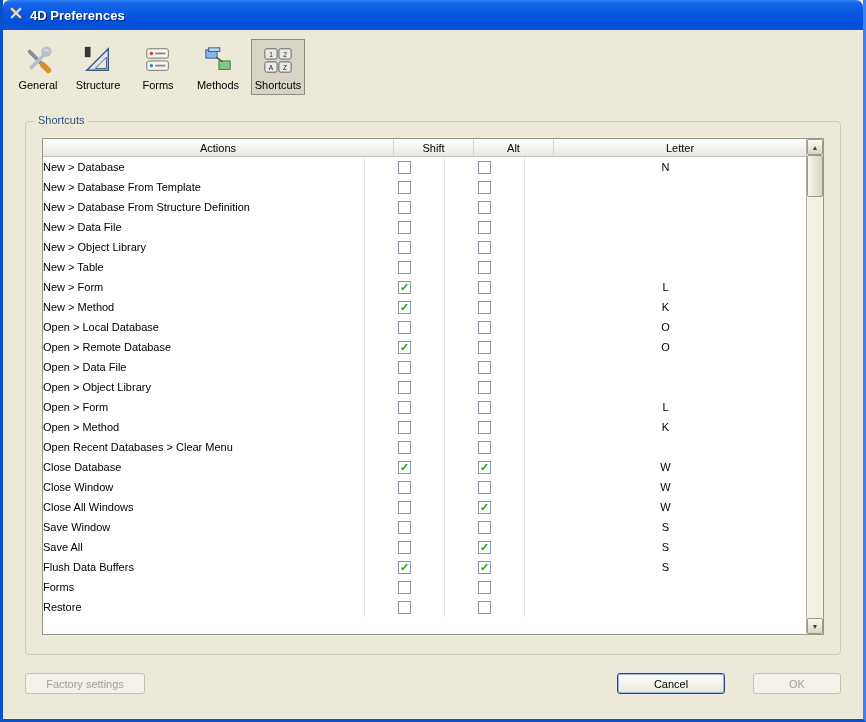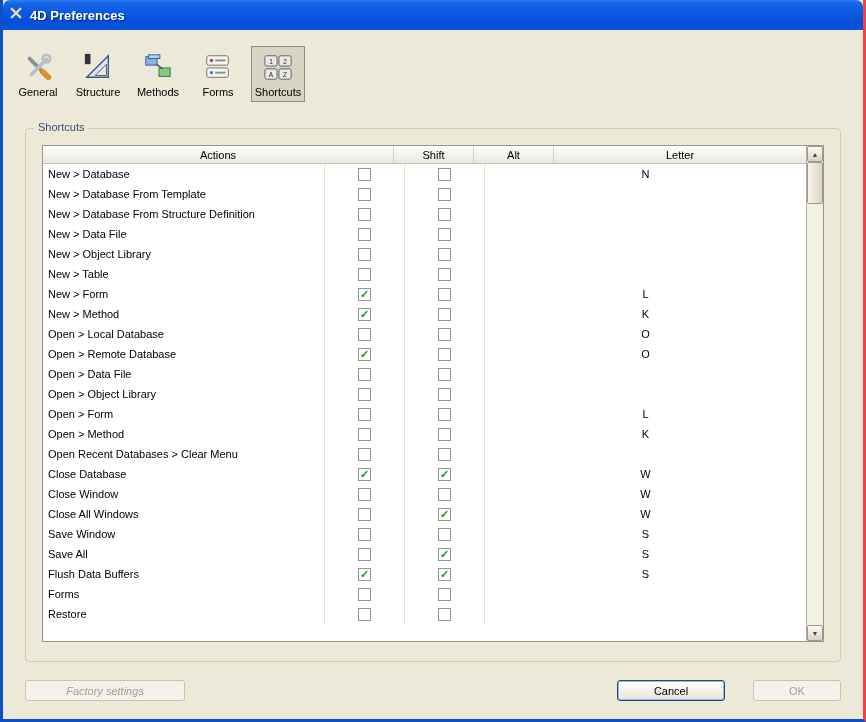--- a/index.html
+++ b/index.html
@@ -1,28 +1,28 @@
 <!DOCTYPE html>
 <html><head>
 <meta charset="utf-8">
 <style>
   * { box-sizing: border-box; margin: 0; padding: 0; }
   html,body { width:866px; height:722px; overflow:hidden; }
   body { font-family:"Liberation Sans", sans-serif; background:#ece9d8; }
 
   .window { width:866px; height:722px;
-    border-left:3px solid #0b50c8; border-right:3px solid #ef4444; border-bottom:3px solid #0b50c8;
+    border-left:3px solid #0b50c8; border-right:3px solid #3b82f6; border-bottom:3px solid #0b50c8;
     background:#ece9d8; display:flex; flex-direction:column; }
 
   .titlebar { height:30px; flex:0 0 30px; display:flex; align-items:center; gap:6px;
     padding-left:6px; border-radius:7px 7px 0 0;
     background:linear-gradient(180deg,#2b80f3 0%,#1565ea 12%,#0a57e2 45%,#0350d8 75%,#0a55dd 100%);
     color:#fff; font-weight:bold; font-size:13px; text-shadow:1px 1px 1px #00287a; }
 
-  .toolbar { padding:16px 0 4px 8px; display:flex; gap:6px; }
+  .toolbar { padding:9px 0 4px 8px; display:flex; gap:6px; }
   .toolbtn { width:54px; padding:4px 2px 3px; display:flex; flex-direction:column; align-items:center;
     gap:3px; font-size:11px; color:#000; border:1px solid transparent; cursor:default; }
   .toolbtn.selected { background:#d7d3c5; border:1px solid #8f8c7f; }
   .ticon { width:32px; height:32px; display:flex; align-items:center; justify-content:center; }
 
   .groupbox { position:relative; margin:22px 22px 0; height:534px;
     border:1px solid #cfccb6; border-radius:4px; padding:16px; }
   .groupbox-label { position:absolute; top:-8px; left:8px; background:#ece9d8; padding:0 4px;
     font-size:11px; color:#33517c; }
 
@@ -32,41 +32,41 @@
     background:linear-gradient(180deg,#ffffff,#e9e7de); border-bottom:1px solid #c3c2b8; }
   .hcell { font-size:11px; color:#000; display:flex; align-items:center; justify-content:center;
     border-right:1px solid #d4d3ca; }
   .hcell.actions { width:351px; }
   .hcell.shift, .hcell.alt { width:80px; }
   .hcell.letter { flex:1; border-right:none;text-align:right; }
 
   .tbody { flex:1; overflow:hidden; background:#fff; }
   .trow { height:20px; display:flex; }
   .cell { display:flex; align-items:center; border-right:1px solid #e6e5dc; font-size:11px; color:#000; }
-  .cell.actions { width:282px; padding-left:5px; }
+  .cell.actions { width:322px; }
   .cell.shift, .cell.alt { width:80px; justify-content:center; }
   .cell.letter { flex:1; justify-content:center; border-right:none; }
 
   .checkbox { width:13px; height:13px; background:#fff; border:1px solid #8c97a5;
     display:flex; align-items:center; justify-content:center;
     font-size:11px; line-height:11px; font-weight:bold; color:#17a017; }
 
   .scrollbar { width:17px; flex:0 0 17px; border-left:1px solid #b2b0a3; background:#f2f0e3;
     display:flex; flex-direction:column; }
   .sbtn { height:16px; flex:0 0 16px; background:linear-gradient(180deg,#fcfbf5,#d7d3c4);
     border:1px solid #9c998b; border-radius:2px; display:flex; align-items:center; justify-content:center;
     font-size:7px; color:#45453d; }
   .strack { flex:1; position:relative; }
   .sthumb { position:absolute; top:0; left:0; right:0; height:42px;
     background:linear-gradient(90deg,#f7f5ed,#d8d4c5); border:1px solid #9c998b; border-radius:2px; }
 
   .btnrow { display:flex; justify-content:space-between; align-items:center; padding:0 22px; margin-top:18px; }
   .btn { height:21px; font-size:11px; font-family:"Liberation Sans",sans-serif; border-radius:3px; cursor:default; }
   .btn.disabled { background:#f2f1ea; border:1px solid #c7c3b1; color:#a3a195; }
-  .btn-factory { width:160px;font-style:italic; }
+  .btn-factory { width:120px; }
   .btn-cancel { width:108px; background:linear-gradient(180deg,#ffffff,#e9e5d8);
     border:1px solid #27477a; box-shadow:inset 0 0 0 1px #9ab6e2; color:#000; }
   .btn-ok { width:88px; margin-left:28px; }
   .rightbtns { display:flex; align-items:center; }
 </style>
 </head>
 <body>
 
 <div class="window">
 
@@ -94,44 +94,44 @@
       </div>
       <div class="toolbtn">
         <span class="ticon">
           <svg viewBox="0 0 32 32" width="30" height="30">
             <polygon points="4,27 27,4 27,27" fill="#dde6f4" stroke="#3c5a80" stroke-width="1.5"></polygon>
             <polygon points="13,25 25,13 25,25" fill="#ece9d8" stroke="#3c5a80" stroke-width="1"></polygon>
             <rect x="2" y="2" width="6" height="11" fill="#33343a"></rect>
           </svg>
         </span>
         <span class="tlabel">Structure</span>
-      </div>
-      <div class="toolbtn">
-        <span class="ticon">
-          <svg viewBox="0 0 32 32" width="30" height="30">
-            <rect x="3" y="5" width="12" height="9" fill="#8ab4e8" stroke="#335e93"></rect>
-            <rect x="6" y="3" width="12" height="4" fill="#b7d2f1" stroke="#335e93"></rect>
-            <rect x="17" y="17" width="12" height="9" fill="#84c884" stroke="#2e7d32"></rect>
-            <path d="M14 13 L21 18" stroke="#555" stroke-width="1.6"></path>
-          </svg>
-        </span>
-        <span class="tlabel">Methods</span>
       </div>
       <div class="toolbtn">
         <span class="ticon">
           <svg viewBox="0 0 32 32" width="30" height="30">
             <rect x="4" y="4" width="23" height="10" rx="2" fill="#f6f6f1" stroke="#70706a"></rect>
             <circle cx="9" cy="9" r="1.8" fill="#cc3a33"></circle>
             <rect x="13" y="8" width="11" height="2" fill="#8a8a84"></rect>
             <rect x="4" y="17" width="23" height="10" rx="2" fill="#f6f6f1" stroke="#70706a"></rect>
             <circle cx="9" cy="22" r="1.8" fill="#3a79cc"></circle>
             <rect x="13" y="21" width="11" height="2" fill="#8a8a84"></rect>
           </svg>
         </span>
         <span class="tlabel">Forms</span>
+      </div>
+      <div class="toolbtn">
+        <span class="ticon">
+          <svg viewBox="0 0 32 32" width="30" height="30">
+            <rect x="3" y="5" width="12" height="9" fill="#8ab4e8" stroke="#335e93"></rect>
+            <rect x="6" y="3" width="12" height="4" fill="#b7d2f1" stroke="#335e93"></rect>
+            <rect x="17" y="17" width="12" height="9" fill="#84c884" stroke="#2e7d32"></rect>
+            <path d="M14 13 L21 18" stroke="#555" stroke-width="1.6"></path>
+          </svg>
+        </span>
+        <span class="tlabel">Methods</span>
       </div>
       <div class="toolbtn selected">
         <span class="ticon">
           <svg viewBox="0 0 32 32" width="30" height="30">
             <g font-family="sans-serif" font-size="7" fill="#222">
               <rect x="2" y="4" width="13" height="11" rx="2" fill="#e9e9e7" stroke="#5f5f5a"></rect>
               <text x="8.5" y="12.4" text-anchor="middle">1</text>
               <rect x="17" y="4" width="13" height="11" rx="2" fill="#e9e9e7" stroke="#5f5f5a"></rect>
               <text x="23.5" y="12.4" text-anchor="middle">2</text>
               <rect x="2" y="18" width="13" height="11" rx="2" fill="#e9e9e7" stroke="#5f5f5a"></rect>

